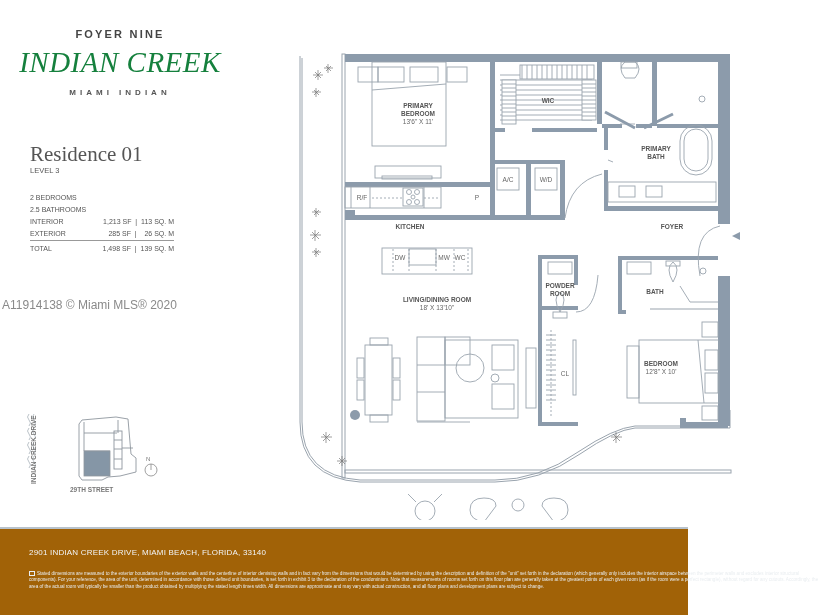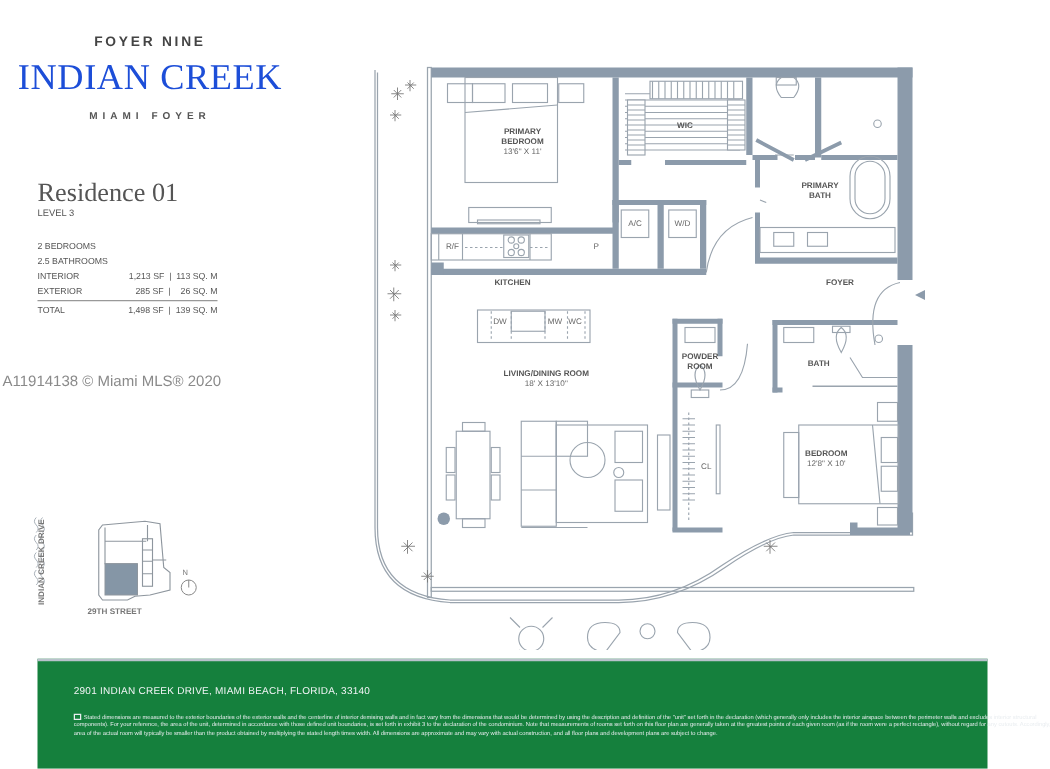--- a/index.html
+++ b/index.html
@@ -1,21 +1,21 @@
 <!DOCTYPE html>
 <html><head>
 <meta charset="utf-8">
 <style>
   * { box-sizing: border-box; margin: 0; padding: 0; }
   html, body { width: 840px; height: 615px; background: #ffffff; overflow: hidden; }
   body { position: relative; font-family: "Liberation Sans", sans-serif; color: #3a3a3a; }
 
   .brand { position: absolute; left: 0; top: 0; width: 240px; text-align: center; }
   .brand-top { position: absolute; top: 28px; width: 240px; font-size: 11px; font-weight: bold; letter-spacing: 2.2px; color: #444; }
-  .brand-main { position: absolute; top: 46px; width: 240px; font-family: "Liberation Serif", serif; font-size: 29px; font-weight: normal; letter-spacing: 0.5px; color: #1d4ed8; }
+  .brand-main { position: absolute; top: 46px; width: 240px; font-family: "Liberation Serif", serif; font-size: 29px; font-weight: normal; letter-spacing: 0.5px; color: #15803d; font-style: italic; }
   .brand-sub { position: absolute; top: 88px; width: 240px; font-size: 8px; font-weight: bold; letter-spacing: 4px; color: #555; }
 
   .residence { position: absolute; left: 30px; top: 142px; font-family: "Liberation Serif", serif; font-size: 21px; color: #555; }
   .level { position: absolute; left: 30px; top: 166px; font-size: 7.5px; color: #555; }
 
   .specs { position: absolute; left: 30px; top: 191px; width: 144px; font-size: 7px; color: #555; }
   .specs .row { display: flex; height: 12px; align-items: center; }
   .specs .lbl { width: 62px; }
   .specs .val { flex: 1; text-align: right; white-space: pre; }
   .specs .divider { height: 0; border-top: 1px solid #999; margin: 1px 0 1px 0; }
@@ -26,32 +26,32 @@
   .keyplan .street-vert { position: absolute; left: 30px; top: 84px; transform: rotate(-90deg); transform-origin: left top; font-size: 6.5px; font-weight: bold; color: #777; white-space: nowrap; }
   .keyplan .street-horz { position: absolute; left: 70px; top: 86px; font-size: 6.5px; font-weight: bold; color: #777; }
   .keyplan .north { position: absolute; left: 146px; top: 56px; font-size: 6px; color: #777; }
 
   .plan { position: absolute; left: 290px; top: 50px; width: 460px; height: 470px; }
 
   .label { position: absolute; font-size: 6.5px; font-weight: bold; color: #555; text-align: center; line-height: 8px; }
   .label .dim { display: block; font-weight: normal; color: #666; }
   .small { position: absolute; font-size: 6.5px; color: #666; text-align: center; }
 
-  .footer { position: absolute; left: 0; top: 527px; width: 760px; height: 88px; background: #15803d; border-top: 2px solid #b8c2cb; margin-left: 30px; }
+  .footer { position: absolute; left: 0; top: 527px; width: 688px; height: 88px; background: #a16207; border-top: 2px solid #b8c2cb; }
   .footer .addr { position: absolute; left: 29px; top: 19px; font-size: 8px; color: #f2f4f6; letter-spacing: 0.2px; }
   .footer .disc { position: absolute; left: 29px; top: 41px; width: 790px; font-size: 4.6px; line-height: 6.4px; color: #e9edf0; }
   .footer .disc .house { display: inline-block; width: 6px; height: 5px; border: 0.8px solid #e9edf0; margin-right: 2px; position: relative; top: 1px; }
 </style>
 </head>
 <body>
 
 <div class="brand">
   <div class="brand-top">FOYER NINE</div>
   <div class="brand-main">INDIAN CREEK</div>
-  <div class="brand-sub">MIAMI FOYER</div>
+  <div class="brand-sub">MIAMI INDIAN</div>
 </div>
 
 <div class="residence">Residence 01</div>
 <div class="level">LEVEL 3</div>
 
 <div class="specs">
   <div class="row">
       <span class="lbl" style="width:auto">2 BEDROOMS</span>
     </div>
   <div class="row">

